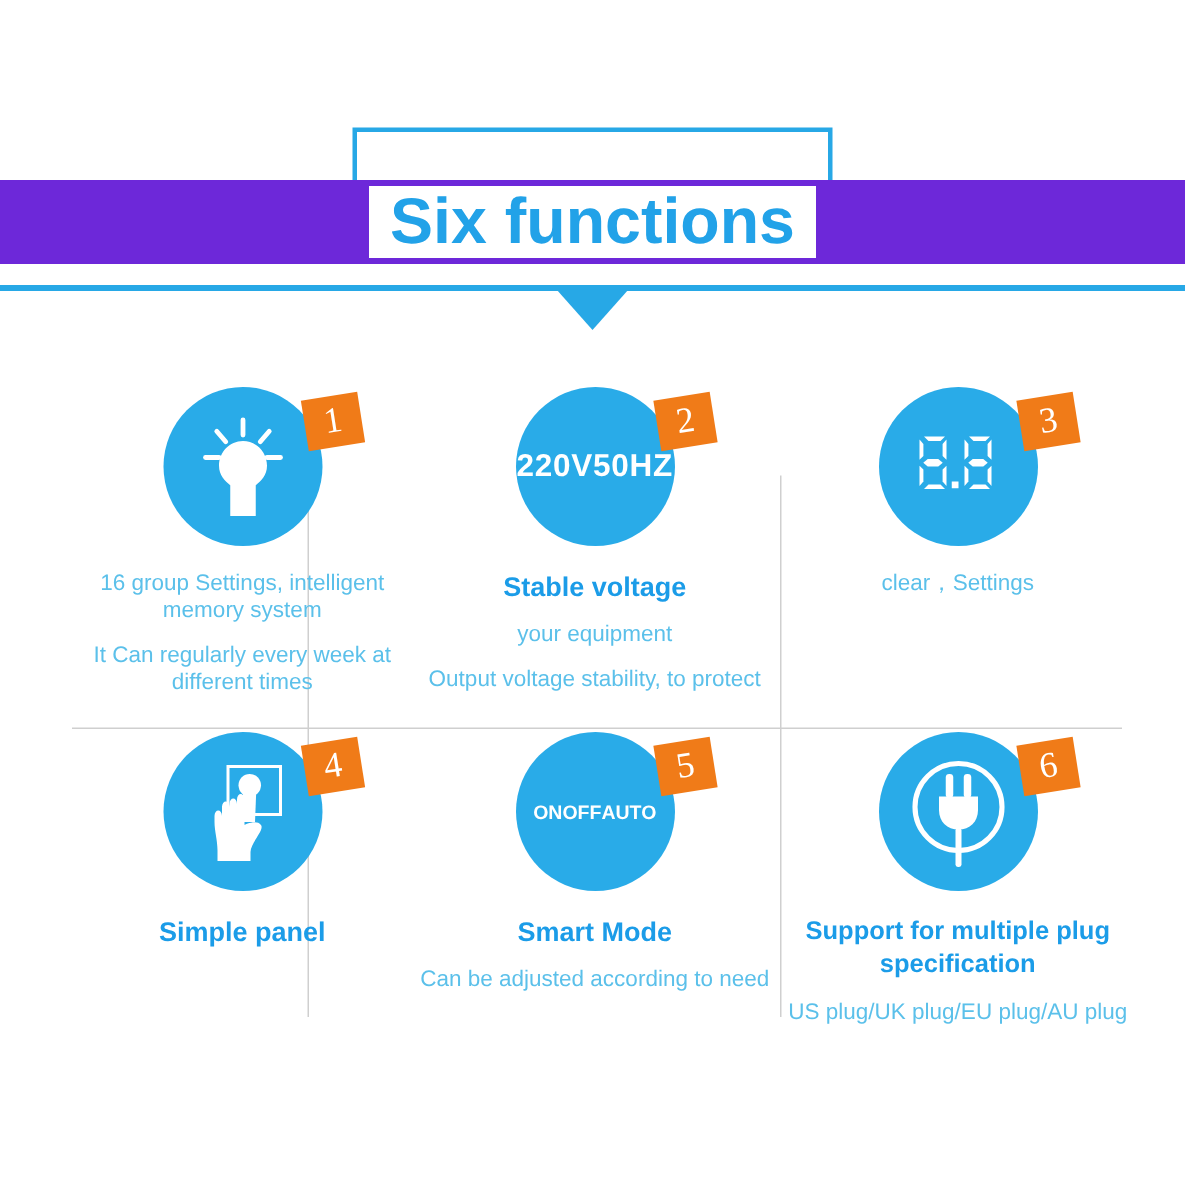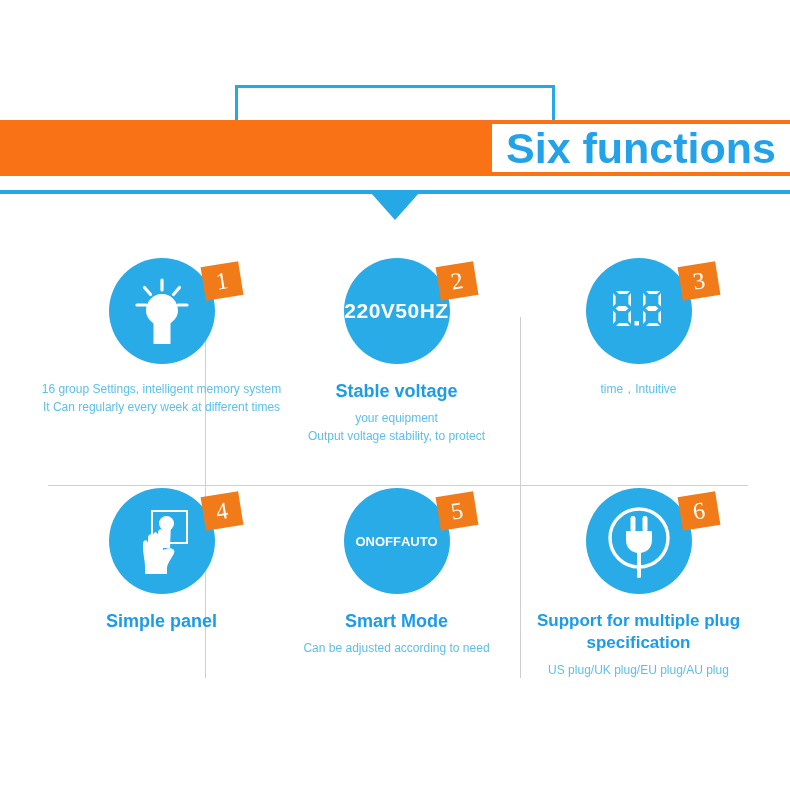--- a/index.html
+++ b/index.html
@@ -30,26 +30,26 @@
     width: 320px;
     height: 78px;
     border: 3px solid #27A8E6;
     box-sizing: border-box;
   }
   .title-text {
     position: absolute;
     left: 0;
     top: 120px;
     width: 790px;
-    text-align: right;
+    text-align: center;
     font-size: 43px;
     font-weight: bold;
     color: #22A2E8;
     letter-spacing: 0px;
-    background: #f97316;
+    background: #6d28d9;
     line-height: 56px;
     z-index: 3;
   }
   .title-text span {
     background: #ffffff;
     padding: 0 14px;
   }
   .header-rule {
     position: absolute;
     left: 0;
@@ -140,24 +140,24 @@
 
   .feat-title {
     font-size: 18px;
     font-weight: bold;
     color: #1B9CE8;
     margin: 0 0 7px 0;
     line-height: 22px;
   }
   .feat-title.wide { font-size: 17px; }
   .feat-desc {
-    font-size: 12px;
+    font-size: 15px;
     color: #5BC0EA;
     line-height: 18px;
-    margin: 0;
+    margin: 12px;
   }
 
   
   .bulb-svg, .plug-svg, .hand-svg, .led-svg {
     position: absolute;
     left: 0; top: 0;
     width: 106px; height: 106px;
     z-index: 2;
   }
   .circle-text {
@@ -260,21 +260,21 @@
             <polygon points="18,2 15.4,5 15.4,13 18,15.5"></polygon>
             <polygon points="2.5,17.5 5.5,15 12.5,15 15.5,17.5 12.5,20 5.5,20"></polygon>
             <polygon points="0,19.5 2.6,22 2.6,30 0,33"></polygon>
             <polygon points="18,19.5 15.4,22 15.4,30 18,33"></polygon>
             <polygon points="3,35 17,35 14,32 6,32"></polygon>
           </g>
         </g>
       </svg>
       <div class="badge">3</div>
     </div>
-    <div class="feat-desc">time，Intuitive</div>
+    <div class="feat-desc">clear，Settings</div>
   </div>
 
   <div class="cell c4">
     <div class="icon-wrap">
       <div class="circle"></div>
       <svg class="hand-svg" viewBox="0 0 106 106">
         <rect x="43" y="23" width="35" height="32" fill="none" stroke="#ffffff" stroke-width="2"></rect>
         <circle cx="57.5" cy="35.5" r="7.5" fill="#ffffff"></circle>
         <path d="M53 35 L62 35 L61 60 L53 60 Z" fill="#ffffff"></path>
         <path d="M53.5 40 L61 40 L61 56 C61 56 59 57 57 57 C55 57 53.5 56 53.5 56 Z" fill="#ffffff"></path>

